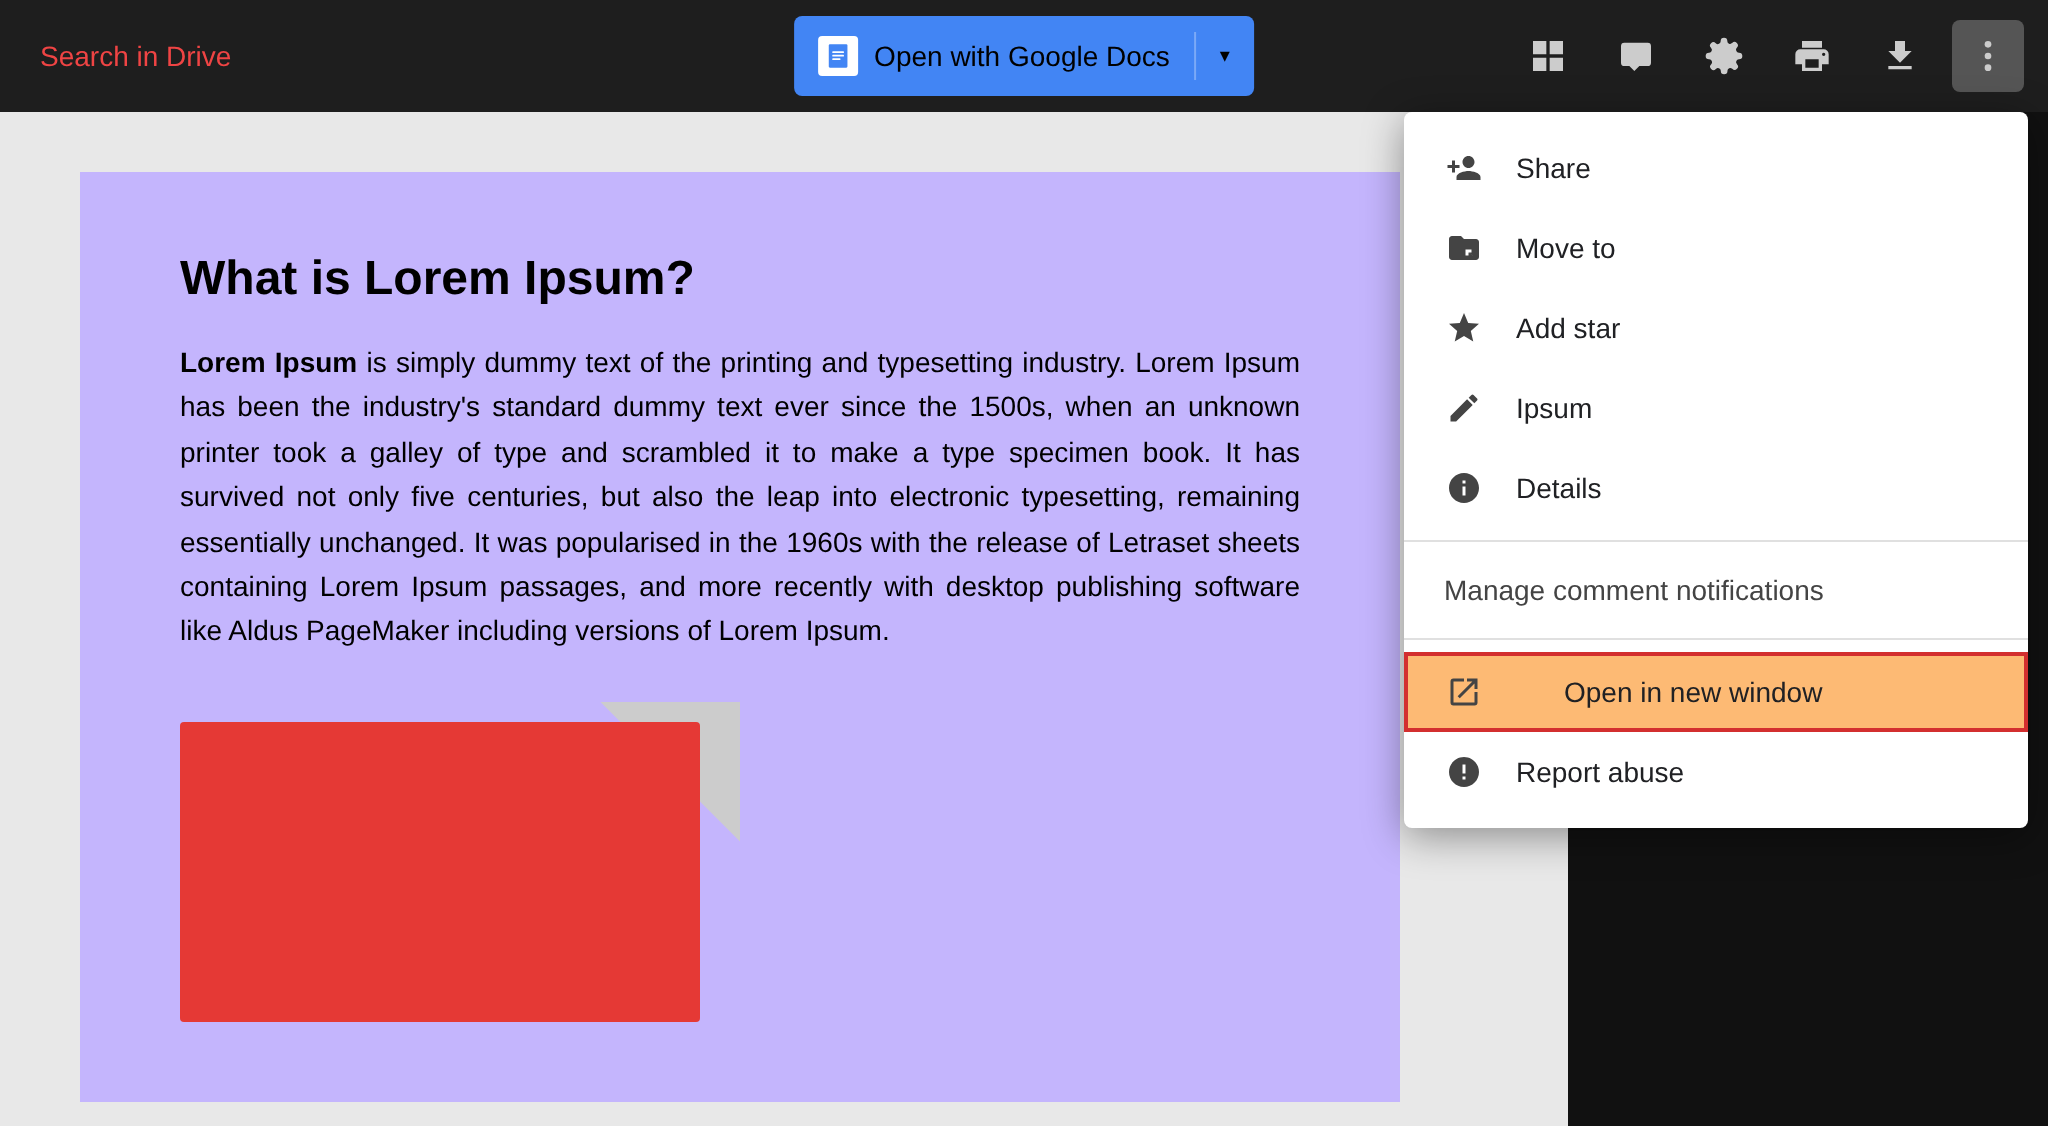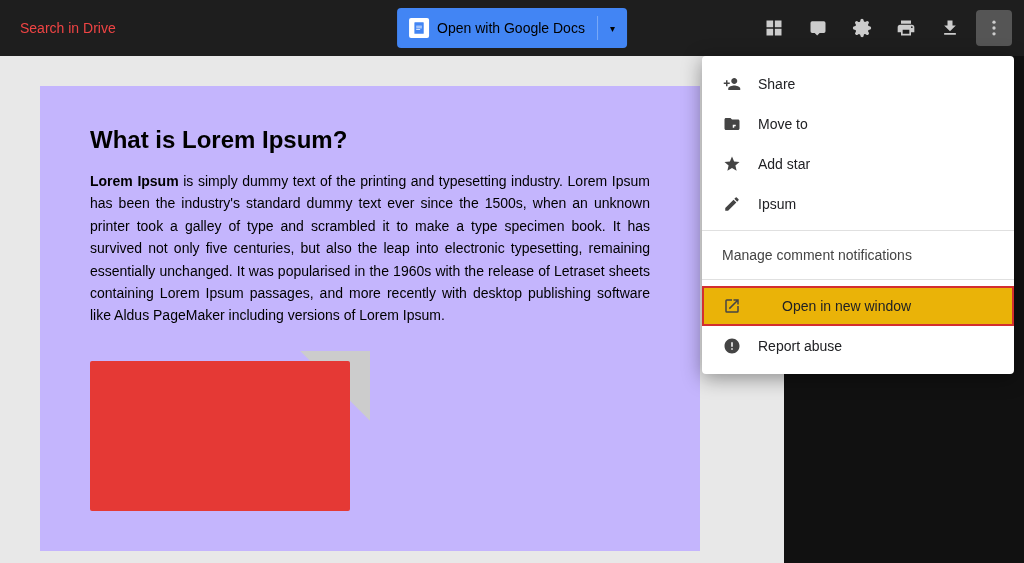--- a/index.html
+++ b/index.html
@@ -172,21 +172,21 @@
       align-items: center;
       padding: 10px 20px;
       cursor: pointer;
       font-size: 14px;
       color: #202124;
       gap: 16px;
     }
     .menu-item.highlighted {
       outline: 2px solid #d32f2f;
       outline-offset: -2px;
-      background: #eab308;
+      background: #fdba74;
       gap: 40px;
     }
     .menu-item .menu-icon {
       width: 20px;
       height: 20px;
       display: flex;
       align-items: center;
       justify-content: center;
       color: #444;
       font-size: 16px;
@@ -309,20 +309,28 @@
   <div class="menu-item">
     <span class="menu-icon">
       <svg width="18" height="18" viewBox="0 0 24 24" fill="#444">
           <path d="M3 17.25V21h3.75L17.81 9.94l-3.75-3.75L3 17.25zM20.71 7.04c.39-.39.39-1.02 0-1.41l-2.34-2.34a1 1 0 00-1.41 0l-1.83 1.83 3.75 3.75 1.83-1.83z"></path>
         </svg>
     </span>
     <span>Ipsum</span>
   </div>
 
 
+  <div class="menu-item">
+    <span class="menu-icon">
+      <svg width="18" height="18" viewBox="0 0 24 24" fill="#444">
+          <path d="M12 2C6.48 2 2 6.48 2 12s4.48 10 10 10 10-4.48 10-10S17.52 2 12 2zm1 15h-2v-6h2v6zm0-8h-2V7h2v2z"></path>
+        </svg>
+    </span>
+    <span>Details</span>
+  </div>
 
   <div class="menu-divider"></div>
 
   <div class="menu-label-only">Manage comment notifications</div>
 
   <div class="menu-divider"></div>
 
   <div class="menu-item highlighted">
     <span class="menu-icon">
       <svg width="18" height="18" viewBox="0 0 24 24" fill="#444">

